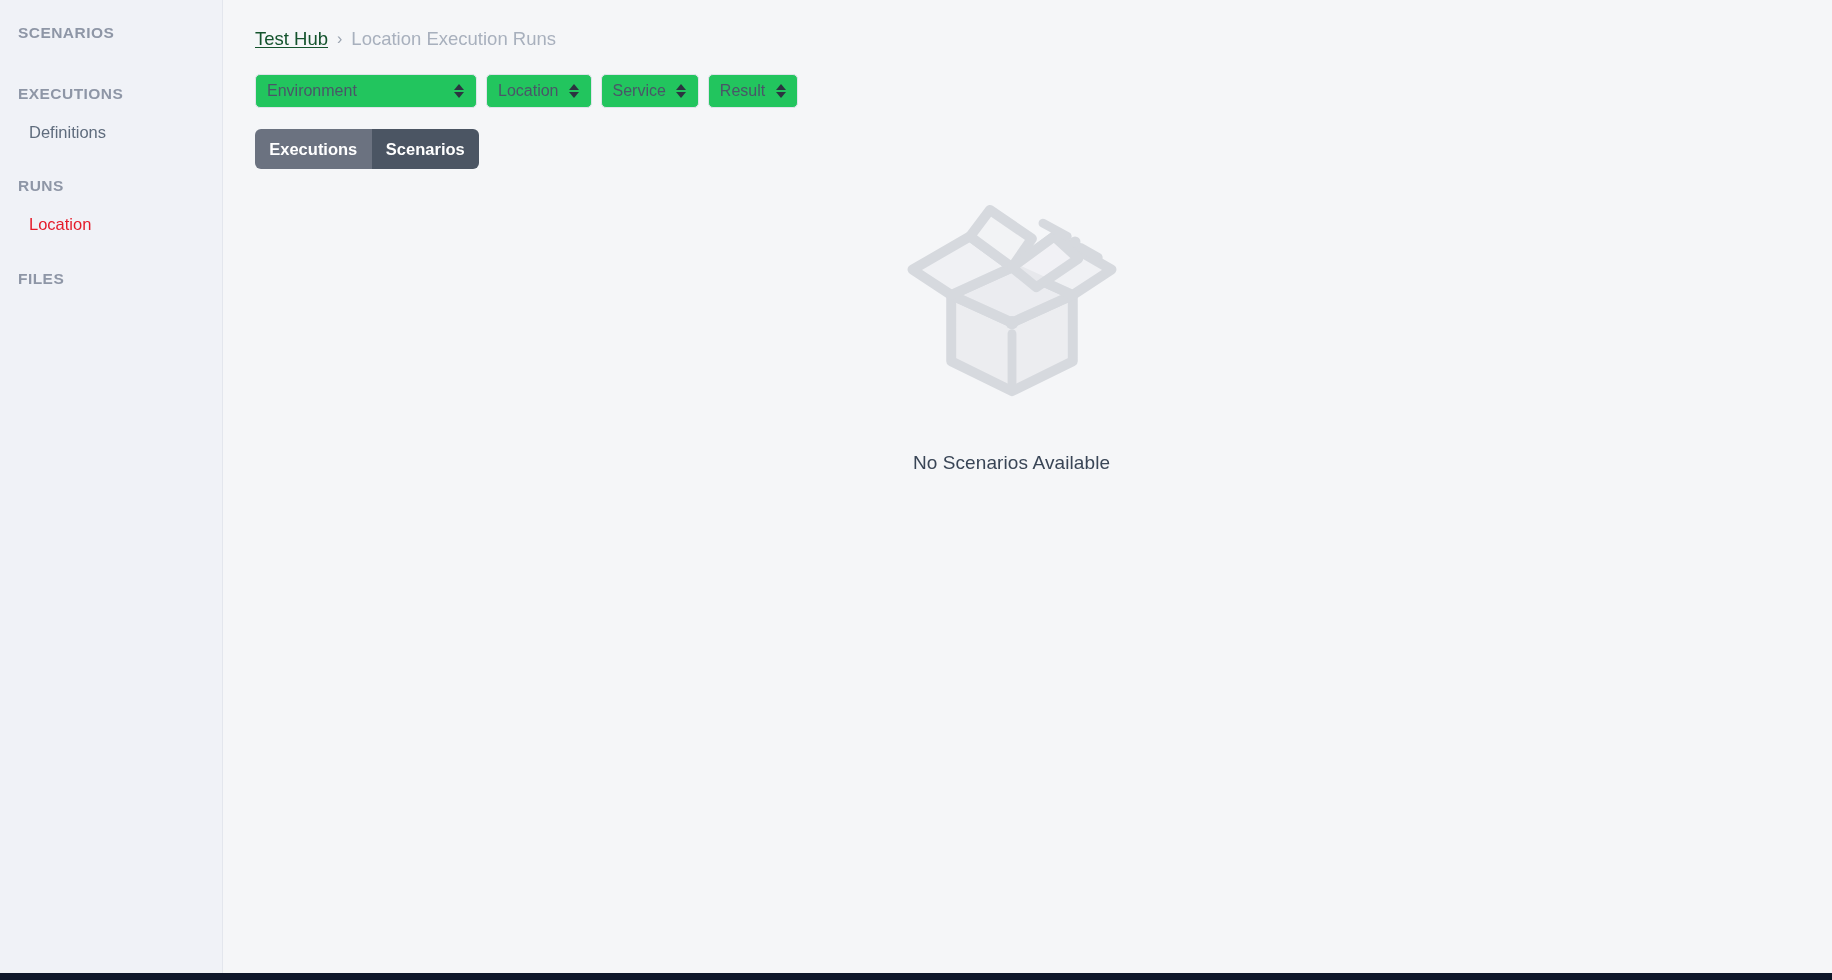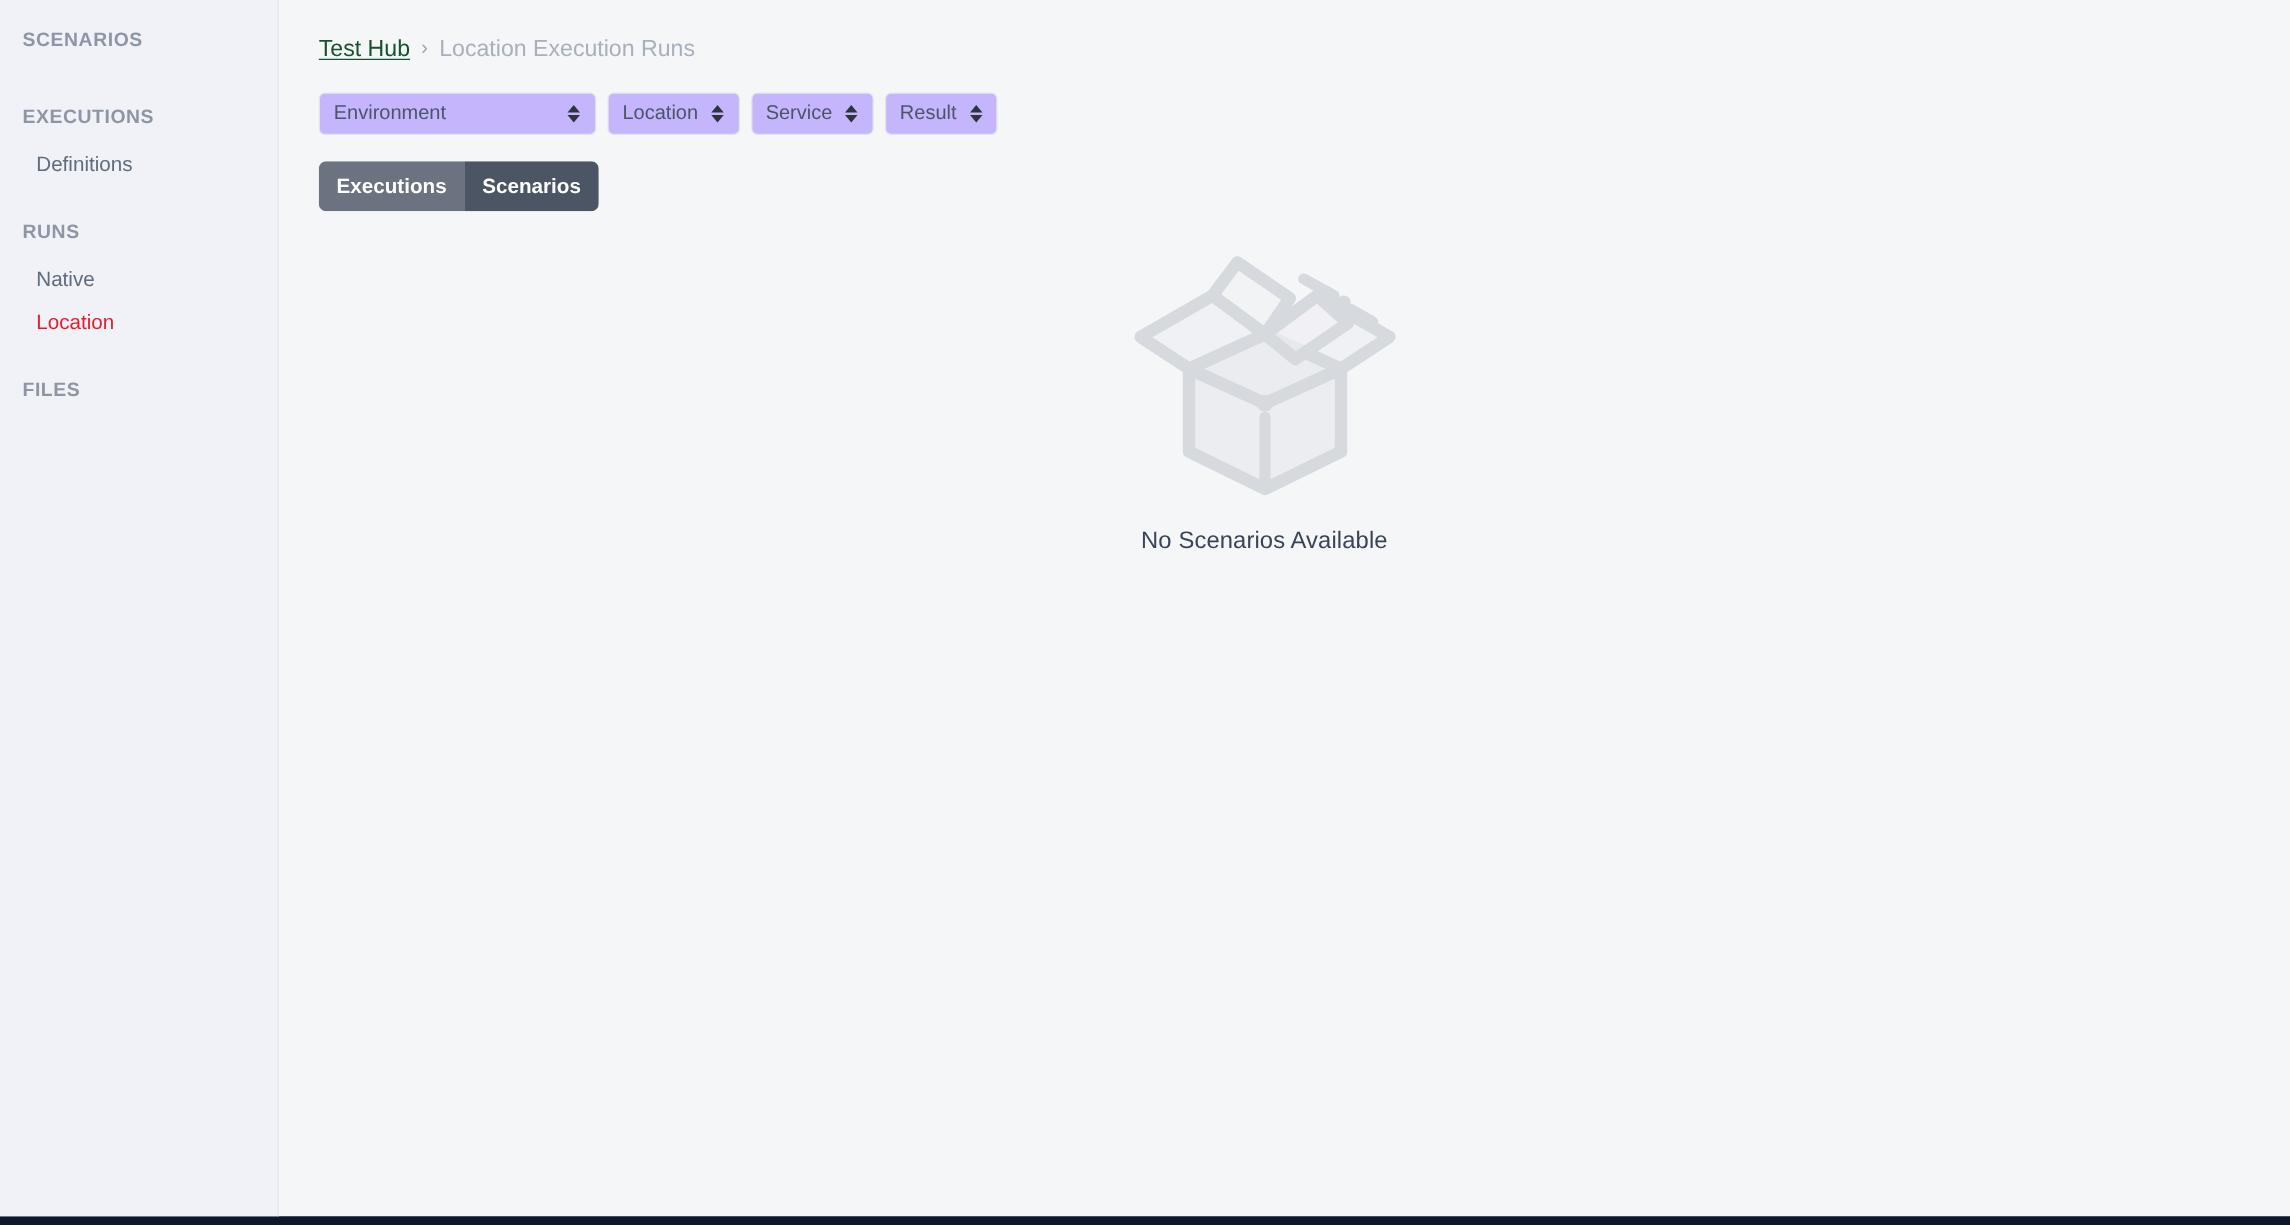--- a/index.html
+++ b/index.html
@@ -101,21 +101,21 @@
     align-items: center;
     gap: 9px;
     height: 34px;
     margin-bottom: 21px;
   }
   .sel {
     position: relative;
     display: inline-flex;
     align-items: center;
     height: 34px;
-    background: #c4b5fd;
+    background: #22c55e;
     border: 1px solid #dfe3ea;
     border-radius: 5px;
     padding: 0 11px;
     cursor: pointer;
     user-select: none;
   }
   .sel-label {
     font-size: 16px;
     color: #4a5668;
     line-height: 34px;
@@ -178,20 +178,21 @@
 
   
   #empty-state {
     position: absolute;
     left: 0;
     right: 0;
     top: 190px;
     display: flex;
     flex-direction: column;
     align-items: center;
+    gap: 30px;
   }
   #empty-illustration {
     width: 230px;
     height: 210px;
     margin-left: -32px;
     opacity: 1;
   }
   #empty-text {
     margin-top: 22px;
     margin-left: -32px;
@@ -215,21 +216,20 @@
 
     <div class="nav-group">
       <div class="nav-header">EXECUTIONS</div>
       <div class="nav-item">Definitions</div>
     </div>
 
     <div class="nav-gap-2"></div>
 
     <div class="nav-group">
       <div class="nav-header">RUNS</div>
-      <div class="nav-item">Native</div>
       <div class="nav-item active">Location</div>
     </div>
 
     <div class="nav-gap-3"></div>
 
     <div class="nav-group">
       <div class="nav-header">FILES</div>
     </div>
 
   </nav>

